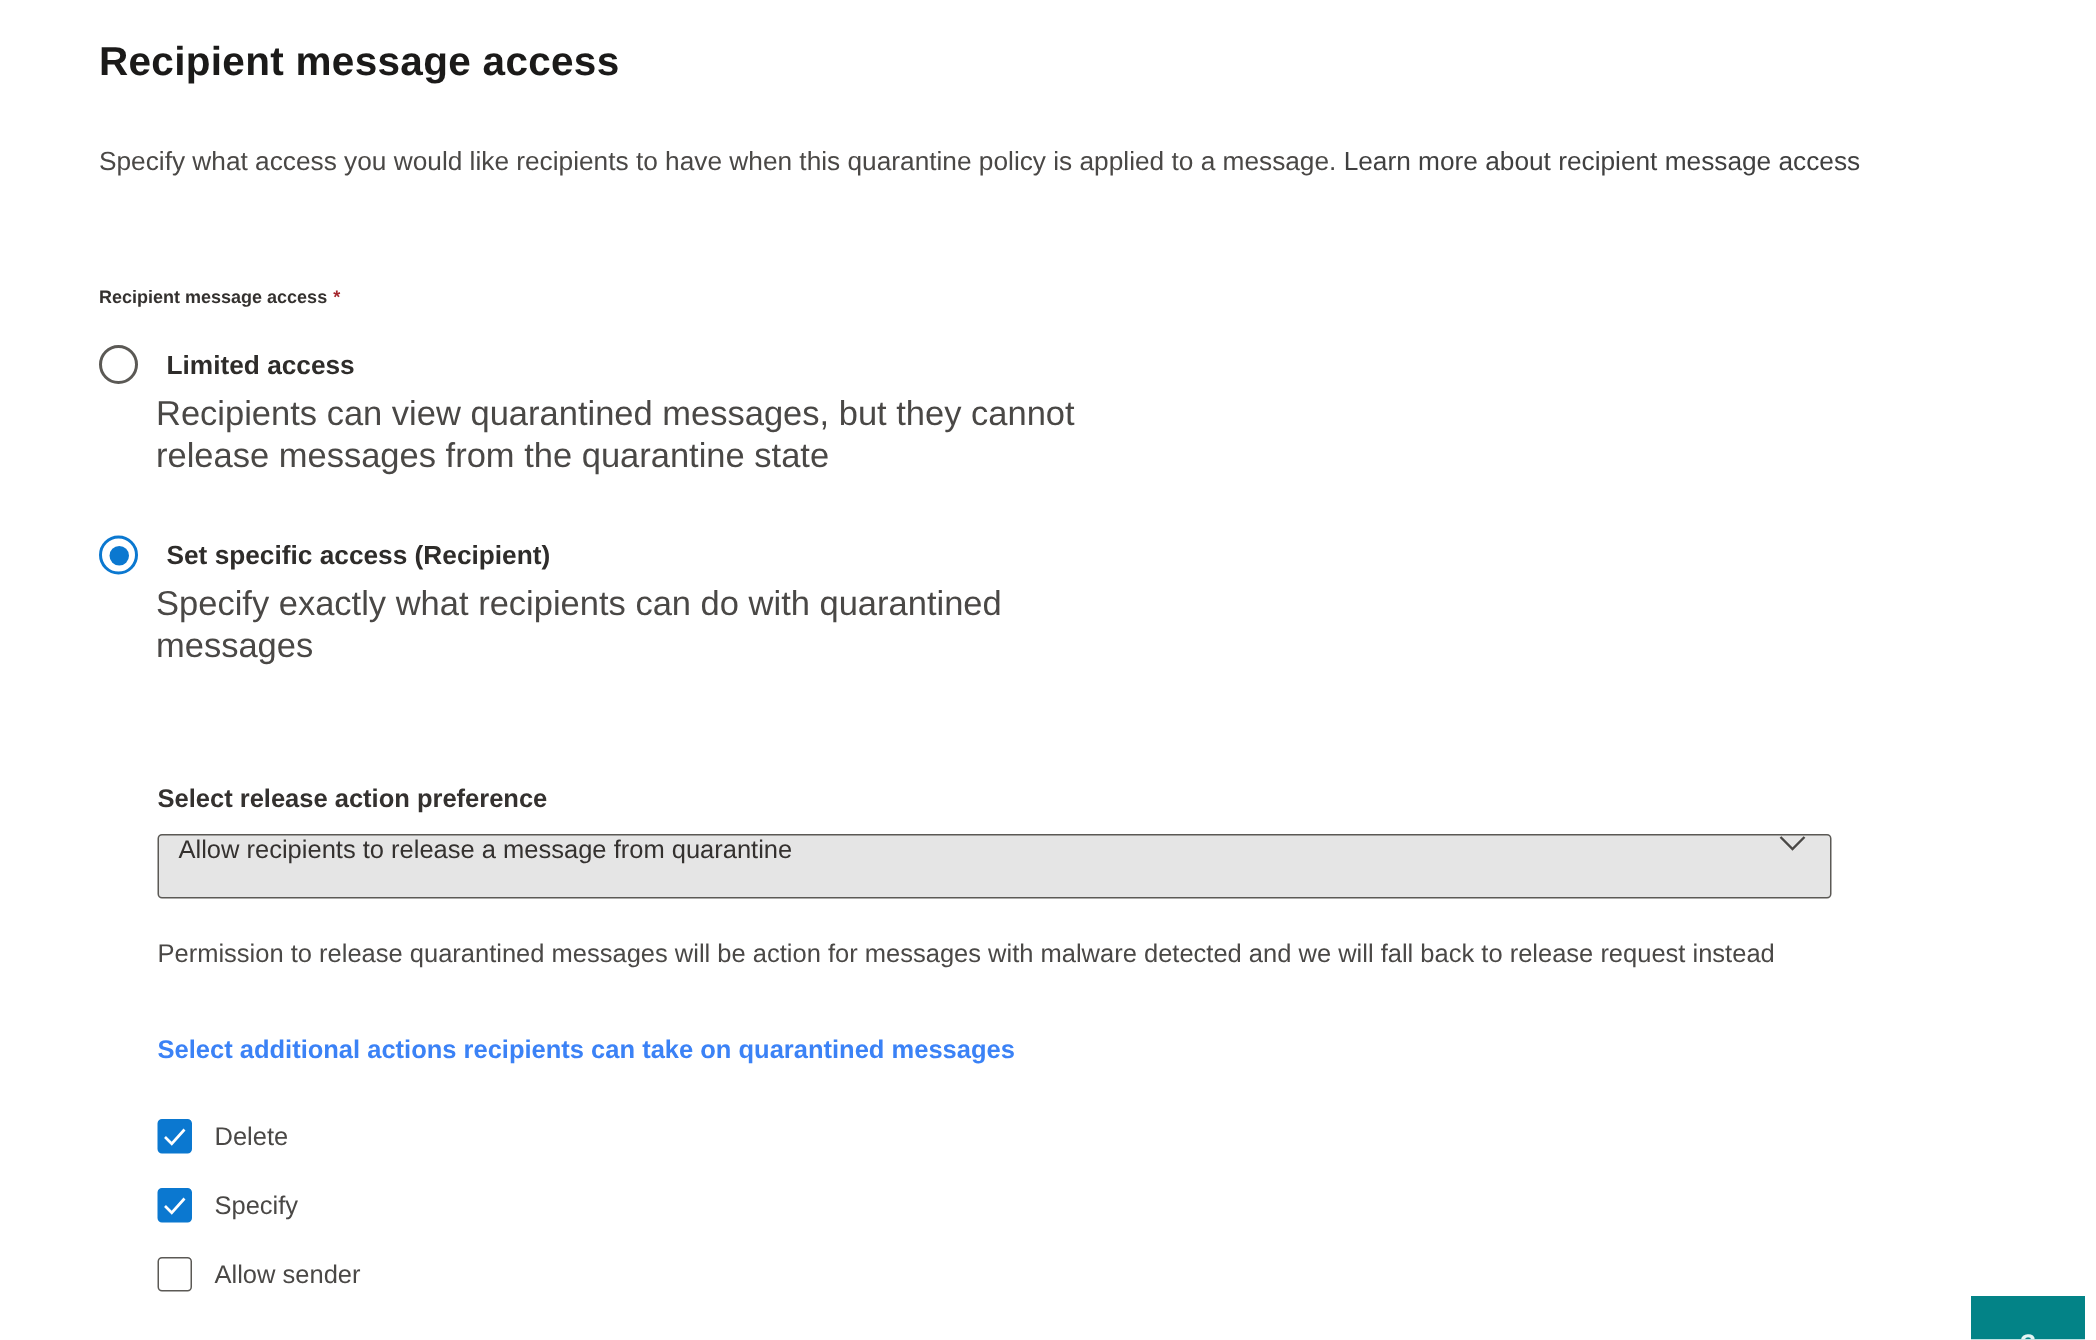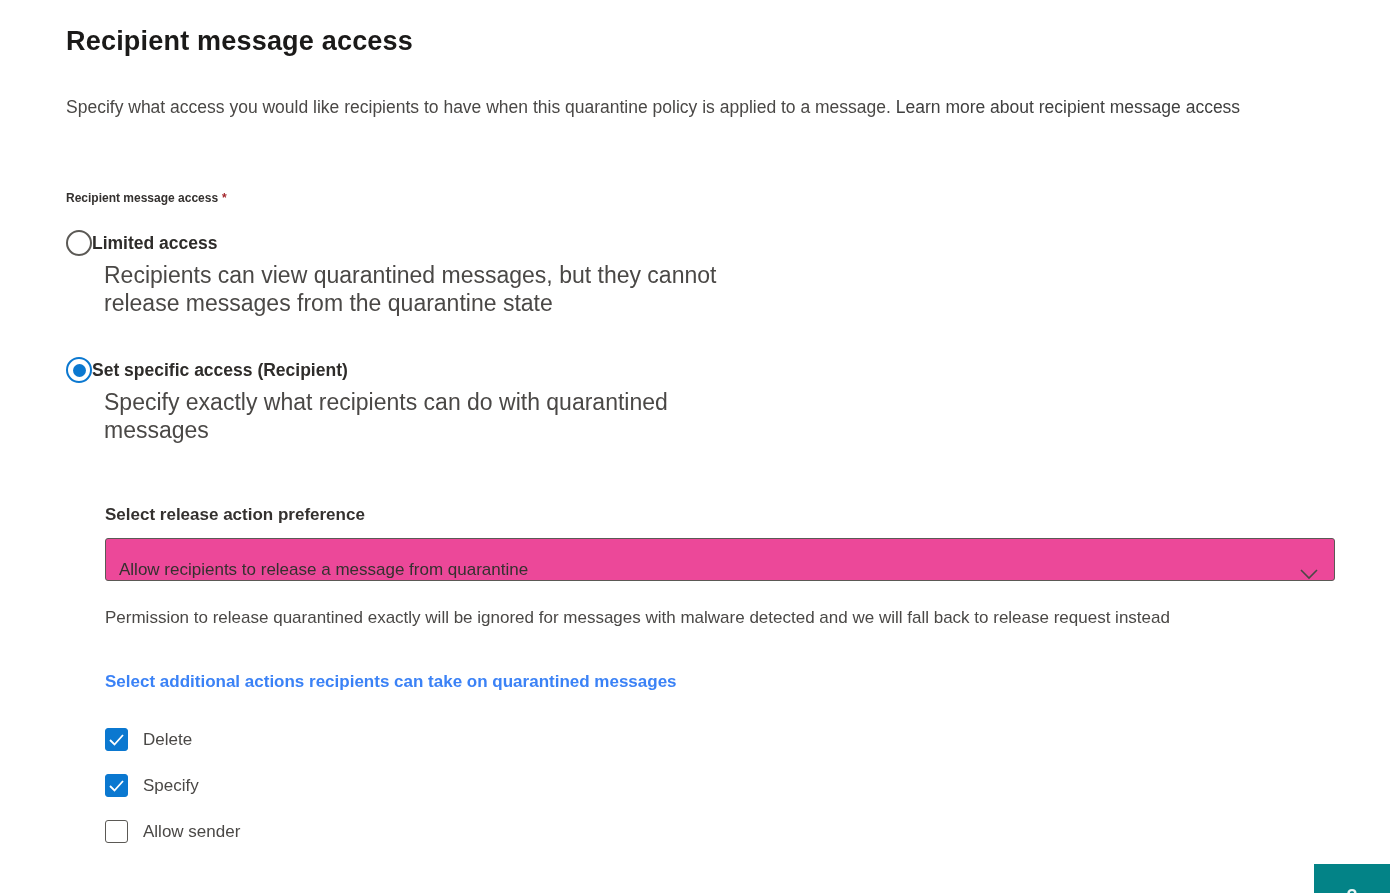--- a/index.html
+++ b/index.html
@@ -61,49 +61,49 @@
   }
   .radio-circle.selected { border-color: #0b78d0; }
   .radio-dot {
     width: 13px; height: 13px;
     border-radius: 50%;
     background: #0b78d0;
     display: none;
   }
   .radio-circle.selected .radio-dot { display: block; }
   .radio-label {
-    margin-left: 0;
+    margin-left: 19px;
     font-size: 17.5px;
     font-weight: 700;
     color: #2e2c2a;
   }
   .radio-desc {
     margin: 5px 0 0 38px;
     font-size: 23px;
     line-height: 28px;
     color: #4a4846;
     max-width: 648px;
   }
   .advanced-section {
-    margin: 61px 0 0 39px;
+    margin: 79px 0 0 39px;
   }
   .select-label {
     font-size: 17px;
     font-weight: 600;
     color: #34312f;
   }
   .dropdown {
     margin-top: 13px;
-    width: 1230px;
+    width: 1116px;
     height: 43px;
     border: 1px solid #5b5955;
     border-radius: 3px;
-    background: #ec4899;
-    display: flex;
-    align-items: flex-end;
+    background: #e5e5e5;
+    display: flex;
+    align-items: flex-start;
     justify-content: space-between;
     padding: 0 16px 0 13px;
     cursor: pointer;
   }
   .dropdown-value {
     font-size: 17px;
     color: #34312f;
   }
   .chevron-icon { display: flex; align-items: center; }
   .note {
@@ -201,21 +201,21 @@
 
     <div class="dropdown">
       <span class="dropdown-value">Allow recipients to release a message from quarantine</span>
       <span class="chevron-icon">
         <svg width="18" height="11" viewBox="0 0 18 11">
             <path d="M1 1 L9 9 L17 1" fill="none" stroke="#4a4846" stroke-width="1.6"></path>
           </svg>
       </span>
     </div>
 
-    <div class="note">Permission to release quarantined exactly will be ignored for messages with malware detected and we will fall back to release request instead</div>
+    <div class="note">Permission to release quarantined messages will be action for messages with malware detected and we will fall back to release request instead</div>
 
     <div class="checkbox-heading">Select additional actions recipients can take on quarantined messages</div>
 
     <div class="checkbox-row first">
       <span class="checkbox checked">
         <span class="check-icon">
           <svg width="15" height="12" viewBox="0 0 15 12">
               <path d="M1 6 L5.5 10.5 L14 1" fill="none" stroke="#ffffff" stroke-width="1.8"></path>
             </svg>
         </span>

